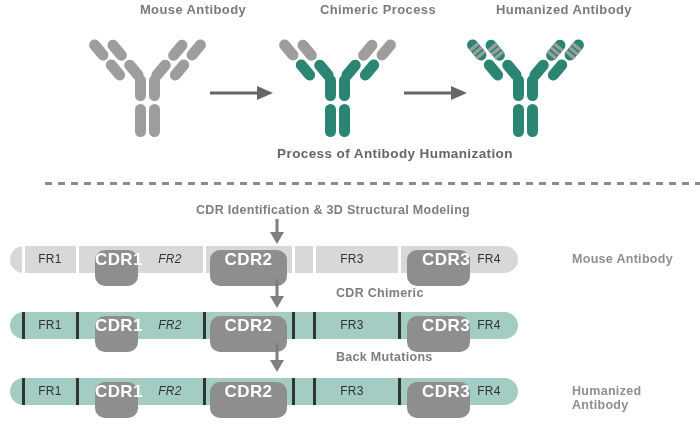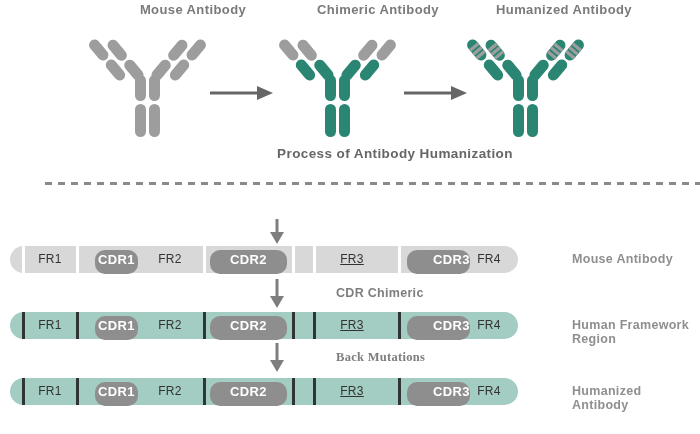--- a/index.html
+++ b/index.html
@@ -35,65 +35,65 @@
     top:182px;left:0;width:700px;height:2.5px;
     background:repeating-linear-gradient(90deg,var(--dash-gray) 0 7px,transparent 7px 13px);
   }
 
   
   .step-label{
     font-size:12.5px;font-weight:bold;letter-spacing:.3px;color:var(--step-gray);
   }
   .step1{top:203px;left:288px;}
   .step2{top:286px;left:291px;transform:none;}
-  .step3{top:350px;left:291px;transform:none;font-family:Liberation Serif, serif;}
+  .step3{top:350px;left:291px;transform:none;}
   .varrow{position:absolute;left:268px;}
   .varrow line{stroke:var(--step-gray);stroke-width:3;}
   .varrow path{fill:var(--step-gray);}
 
   .bar{
     position:absolute;left:10px;width:508px;height:27px;border-radius:14px;
   }
   .bar-gray{background:var(--bar-gray);}
   .bar-teal{background:var(--teal-light);}
   .divider{position:absolute;top:0;width:3px;height:27px;}
   .bar-gray .divider{background:#fff;}
   .bar-teal .divider{background:var(--divider-dark);}
   .d1{left:12px;} .d2{left:66px;} .d3{left:193px;}
   .d4{left:282px;} .d5{left:303px;} .d6{left:388px;}
   .seg-label{
     position:absolute;top:0;height:31px;line-height:27px;transform:translateX(-50%);
     font-size:12px;color:var(--bar-text);letter-spacing:.3px;
   }
-  .fr1{left:40px;} .fr2{left:160px;} .fr3{left:342px;text-decoration:underline;} .fr4{left:479px;}
+  .fr1{left:40px;} .fr2{left:160px;font-style:italic;} .fr3{left:342px;} .fr4{left:479px;}
   .pill{
-    position:absolute;top:4px;height:24px;line-height:19px;border-radius:10px;
+    position:absolute;top:4px;height:36px;line-height:19px;border-radius:10px;
     background:var(--pill-gray);color:var(--pill-text);text-align:center;
-    font-size:13px;font-weight:bold;letter-spacing:.4px;
+    font-size:17px;font-weight:bold;letter-spacing:.4px;
   }
   .cdr1{left:85px;width:43px;}
   .cdr2{left:200px;width:77px;}
   .cdr3{left:397px;width:63px;text-align:right;}
   .bar1{top:246px;} .bar2{top:312px;} .bar3{top:378px;}
   .side-label{
     left:527px;font-size:12.5px;font-weight:bold;letter-spacing:.3px;color:var(--side-gray);
   }
   .side1{top:252px;} .side2{top:318px;} .side3{top:384px;}
   .tech-caption{
     top:412px;left:0;width:700px;text-align:center;
     font-size:14px;font-weight:bold;letter-spacing:.4px;color:var(--tech-gray);
   }
 </style>
 </head>
 <body>
 
 <div class="canvas">
 
   <div class="abs centered stage-label" style="left:148px">Mouse Antibody</div>
-  <div class="abs centered stage-label" style="left:333px">Chimeric Antibody</div>
+  <div class="abs centered stage-label" style="left:333px">Chimeric Process</div>
   <div class="abs centered stage-label" style="left:519px">Humanized Antibody</div>
 
   <svg class="ab ab-mouse" style="left:83px" viewBox="0 0 130 115">
     <g>
       <rect class="seg" x="52" y="50" width="11" height="26" rx="5.5"></rect>
       <rect class="seg" x="52" y="79" width="11" height="33" rx="5.5"></rect>
       <rect class="seg" x="66" y="50" width="11" height="26" rx="5.5"></rect>
       <rect class="seg" x="66" y="79" width="11" height="33" rx="5.5"></rect>
     </g>
     <g transform="translate(64.5,52) rotate(-40)">
@@ -206,20 +206,21 @@
   </svg>
   <svg class="harrow" style="left:404px" width="64" height="18">
     <line x1="0" y1="9" x2="49" y2="9"></line>
       <path d="M47,2 L47,16 L63,9 Z"></path>
   </svg>
 
   <div class="abs process-caption">Process of Antibody Humanization</div>
 
   <div class="abs separator"></div>
 
+  <div class="abs centered step-label step1">CDR Identification &amp; 3D Structural Modeling</div>
   <svg class="varrow" style="top:219px" width="18" height="26">
     <line x1="9" y1="0" x2="9" y2="15"></line>
       <path d="M2,13 L16,13 L9,25 Z"></path>
   </svg>
 
   <div class="bar bar-gray bar1">
     <div class="divider d1"></div>
     <div class="divider d2"></div>
     <div class="divider d3"></div>
     <div class="divider d4"></div>
@@ -249,21 +250,20 @@
     <div class="divider d5"></div>
     <div class="divider d6"></div>
     <span class="seg-label fr1">FR1</span>
     <span class="pill cdr1">CDR1</span>
     <span class="seg-label fr2">FR2</span>
     <span class="pill cdr2">CDR2</span>
     <span class="seg-label fr3">FR3</span>
     <span class="pill cdr3">CDR3</span>
     <span class="seg-label fr4">FR4</span>
   </div>
-  <div class="abs side-label side2">Human Framework Region</div>
 
   <svg class="varrow" style="top:343px" width="18" height="30">
     <line x1="9" y1="0" x2="9" y2="19"></line>
       <path d="M2,17 L16,17 L9,29 Z"></path>
   </svg>
   <div class="abs step-label step3">Back Mutations</div>
 
   <div class="bar bar-teal bar3">
     <div class="divider d1"></div>
     <div class="divider d2"></div>

